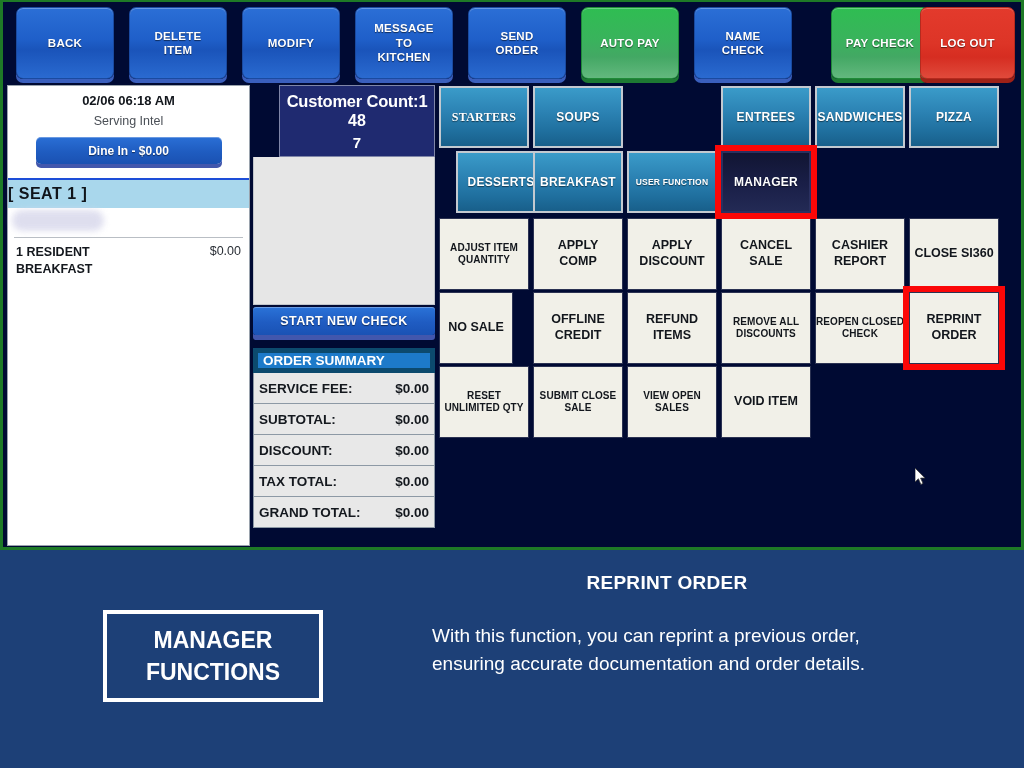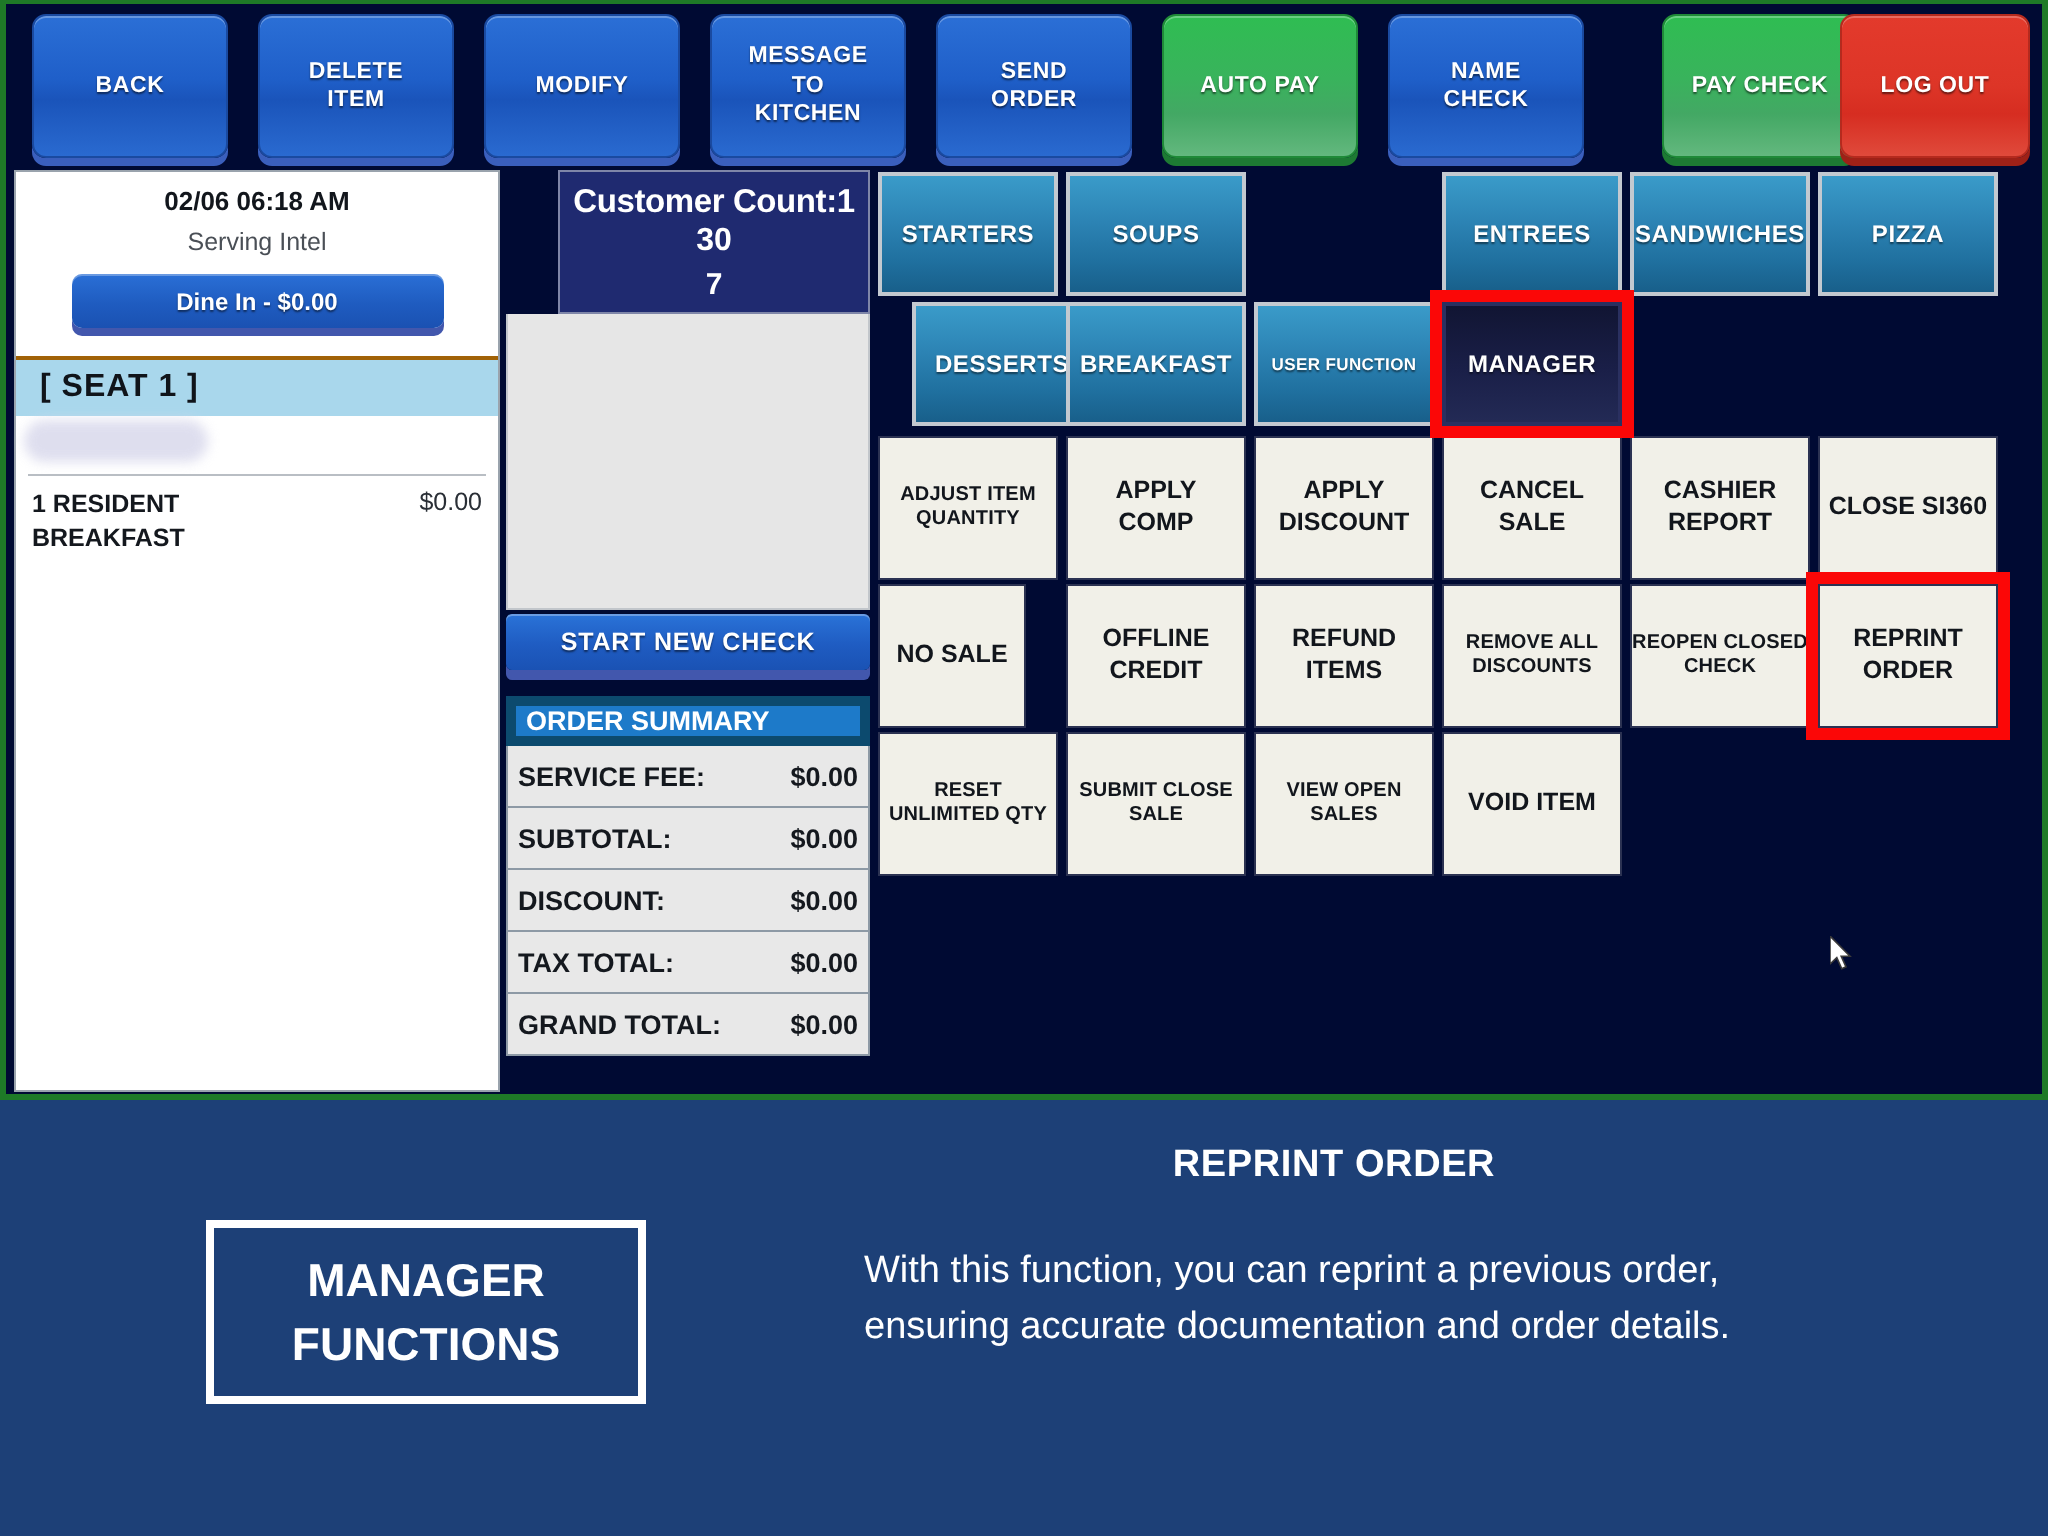--- a/index.html
+++ b/index.html
@@ -62,23 +62,23 @@
     background: linear-gradient(180deg,#2a6fd6 0%,#1f5cc0 55%,#1a51b2 100%);
     border-radius: 5px;
     box-shadow: 0 4px 0 #4257ad, inset 0 1px 0 rgba(255,255,255,.3);
     color: #fff; font-weight: bold; font-size: 12px;
     display: flex; align-items: center; justify-content: center;
     text-shadow: 0 1px 1px rgba(0,0,0,.5);
   }
   #seatRow {
     margin-top: 14px; height: 30px; width: 100%;
     background: #a9d7ec;
-    border-top: 2px solid #a16207;
+    border-top: 2px solid #1d4ed8;
     display: flex; align-items: center;
-    padding-left: 12px;
+    padding-left: 0;
     font-weight: bold; font-size: 16px; color: #10141a; letter-spacing: .5px;
   }
   #redactBlob {
     margin-top: 2px; margin-left: 4px;
     width: 92px; height: 21px; border-radius: 11px;
     background: #d9d9ec; filter: blur(3px); opacity: .85;
   }
   #itemSep { margin: 6px 6px 0 6px; height: 1px; background: #b9bec4; }
   .chkItem {
     display: flex; justify-content: space-between;
@@ -226,21 +226,21 @@
           <div class="chkItem">
             <div class="nm">1 RESIDENT BREAKFAST</div>
             <div class="pr">$0.00</div>
           </div>
         </div>
     </div>
 
     <div id="midCol">
       <div id="custCount">
         <div class="l1">Customer Count:1</div>
-        <div class="l2">30</div>
+        <div class="l2">48</div>
         <div class="l3">7</div>
       </div>
       <div id="midBlank"></div>
       <div id="newCheckBtn">START NEW CHECK</div>
       <div id="summaryHdr">ORDER SUMMARY</div>
       <div id="summaryRows">
           <div class="sumRow">
             <span>SERVICE FEE:</span>
             <span>$0.00</span>
           </div>
@@ -257,21 +257,21 @@
             <span>$0.00</span>
           </div>
           <div class="sumRow">
             <span>GRAND TOTAL:</span>
             <span>$0.00</span>
           </div>
         </div>
     </div>
 
     <div id="rightArea">
-        <div class="cat" style="left: 2px; top: 1px; width: 90px; height: 62px;">
+        <div class="cat" style="left: 2px; top: 1px; width: 90px; height: 62px; font-family: Liberation Serif, serif;">
           <span>STARTERS</span>
         </div>
         <div class="cat" style="left: 96px; top: 1px; width: 90px; height: 62px;">
           <span>SOUPS</span>
         </div>
         <div class="cat" style="left: 284px; top: 1px; width: 90px; height: 62px;">
           <span>ENTREES</span>
         </div>
         <div class="cat" style="left: 378px; top: 1px; width: 90px; height: 62px;">
           <span>SANDWICHES</span>

